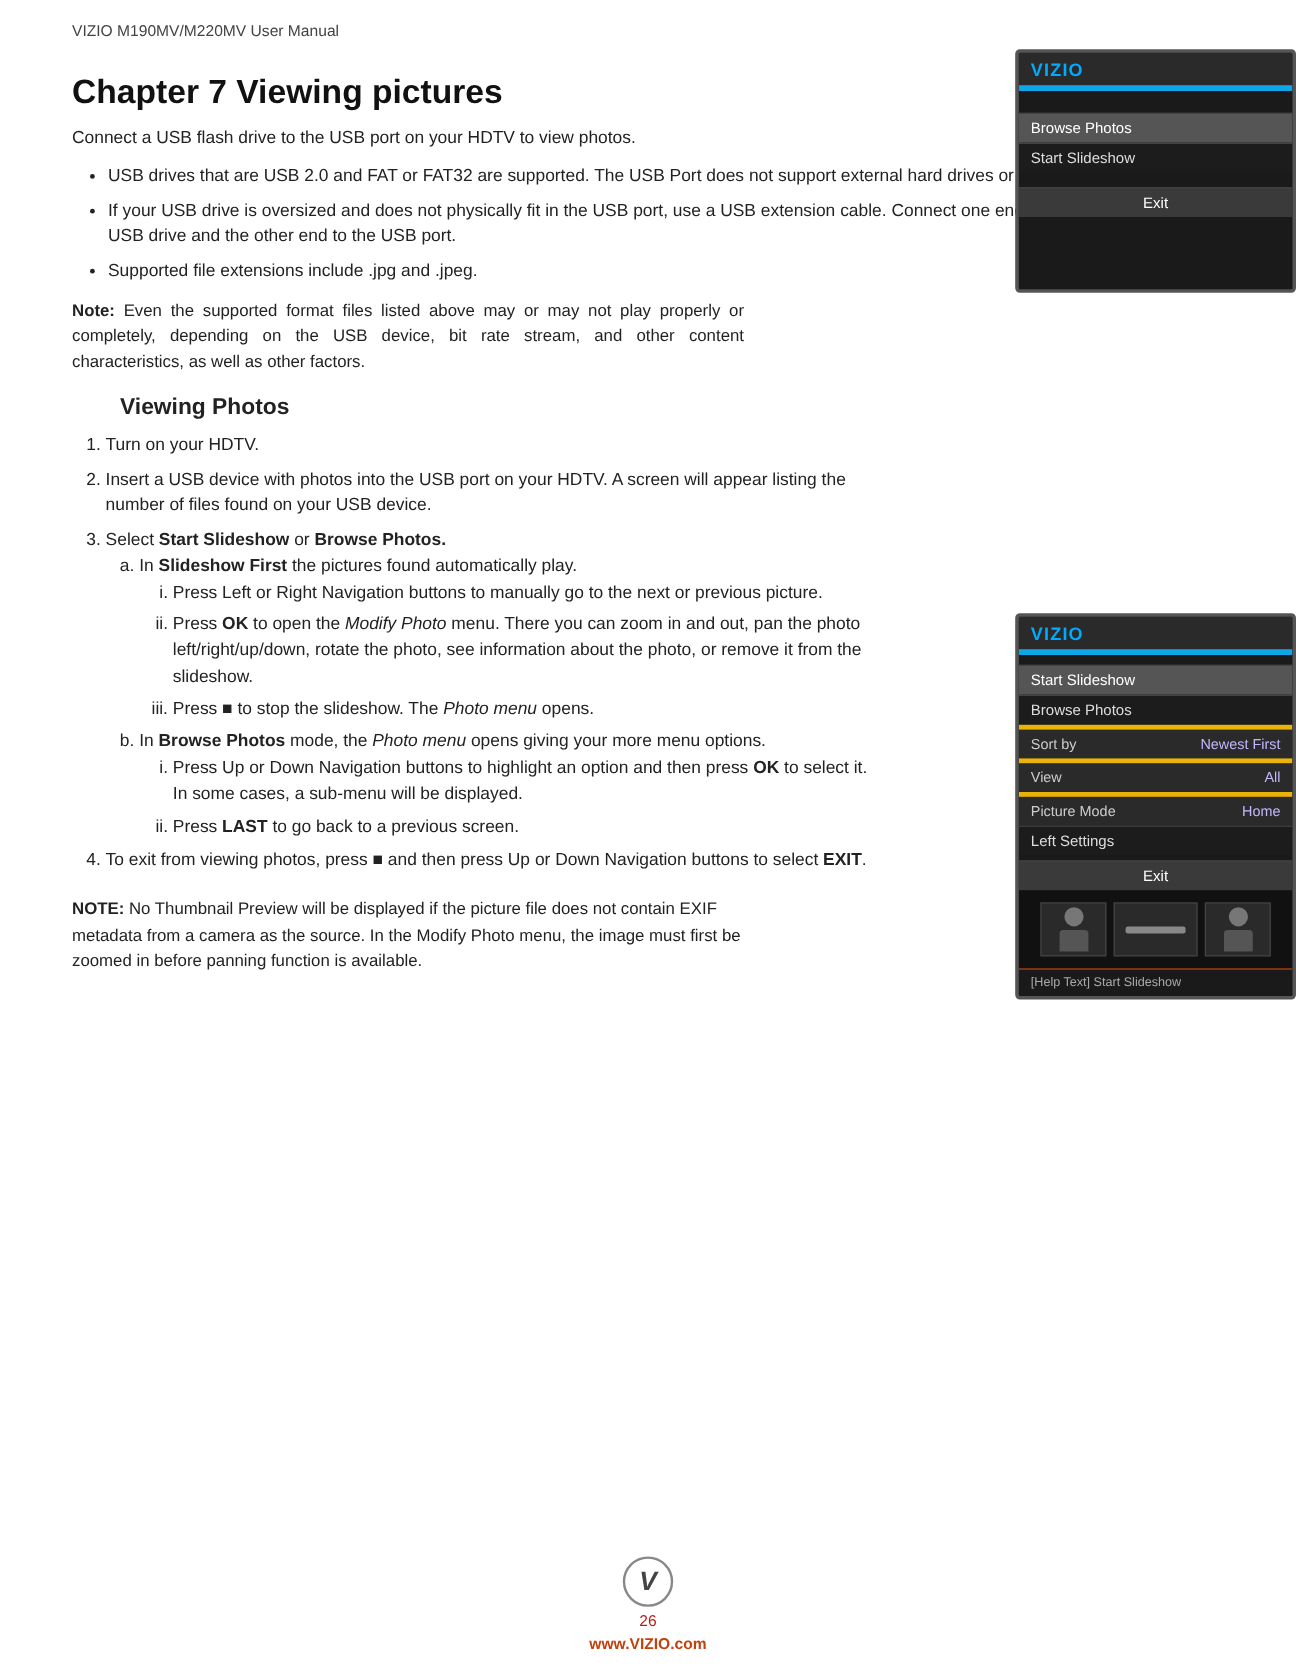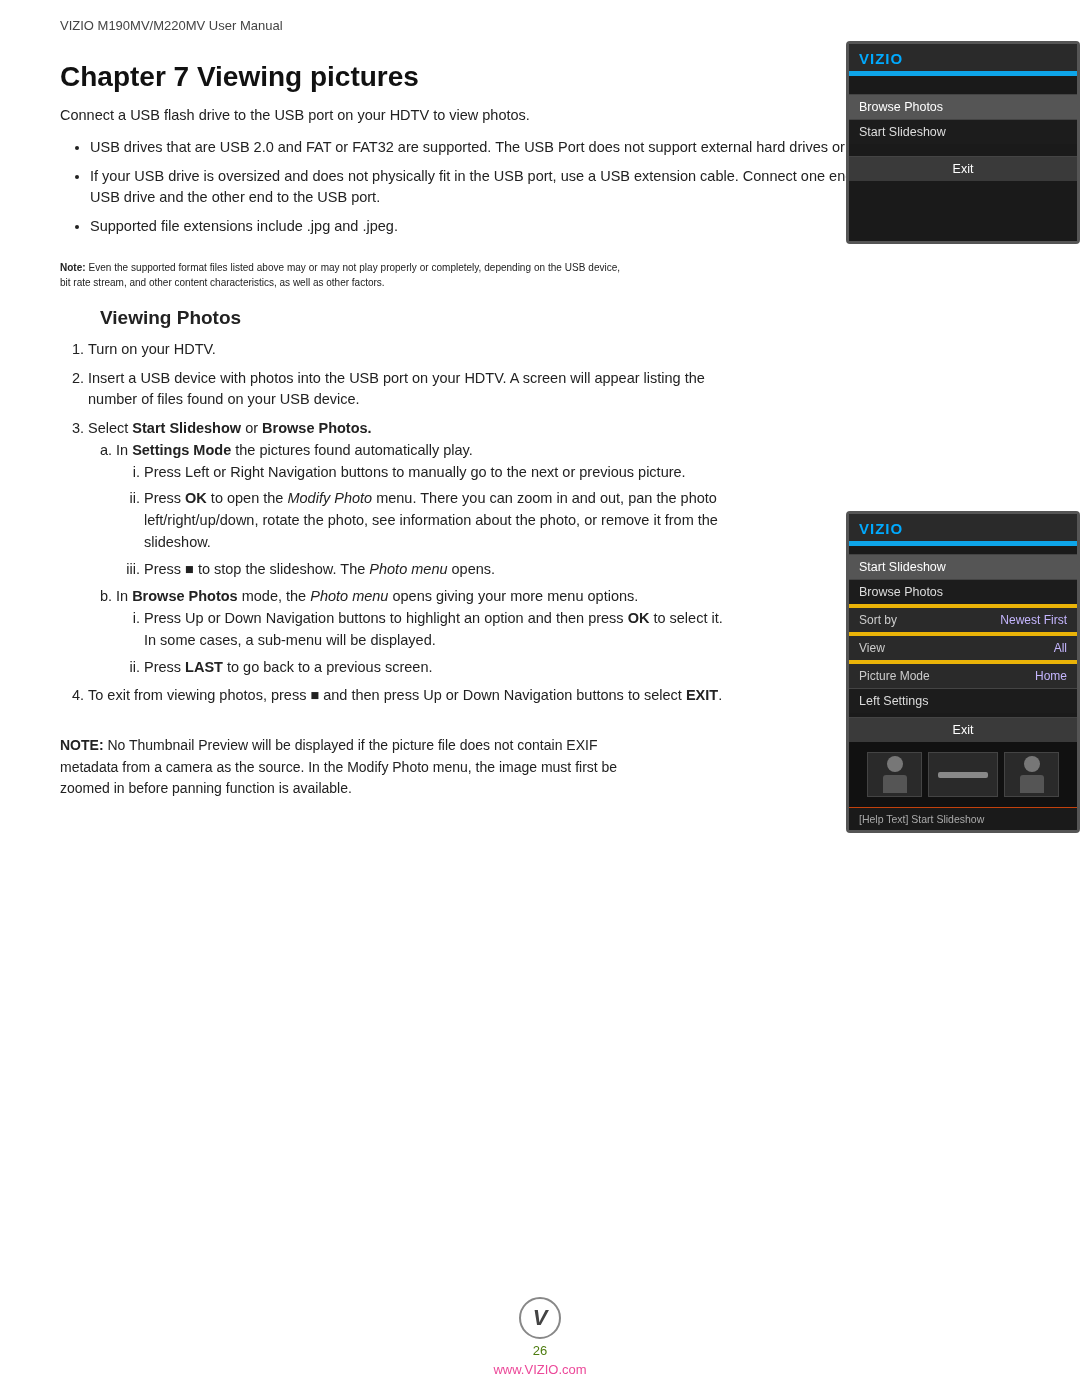--- a/index.html
+++ b/index.html
@@ -43,43 +43,42 @@
       margin-bottom: 10px;
     }
 
     ul.bullet-list li {
       font-size: 14.5px;
       margin-bottom: 7px;
       line-height: 1.5;
     }
 
     .note-block {
-      font-size: 10px;
+      font-size: 14px;
       line-height: 1.55;
-      margin-top: 12px;
       margin-bottom: 16px;
       text-align: justify;
       max-width: 560px;
     }
 
     .note-block strong {
       font-weight: bold;
     }
 
     h2.section-title {
       font-size: 19px;
       font-weight: bold;
       margin-bottom: 10px;
       margin-top: 4px;
       margin-left: 40px;
     }
 
     ol.numbered-list {
       margin-left: 28px;
-      margin-bottom: 28px;
+      margin-bottom: 18px;
     }
 
     ol.numbered-list > li {
       font-size: 14.5px;
       margin-bottom: 7px;
       line-height: 1.5;
     }
 
     ol.alpha-list {
       list-style-type: lower-alpha;
@@ -260,28 +259,28 @@
 
     .vizio-v {
       font-size: 22px;
       font-weight: bold;
       color: #444;
       font-style: italic;
     }
 
     .page-number {
       font-size: 13px;
-      color: #4d7c0f;
+      color: #b91c1c;
       text-align: center;
     }
 
     .website-text {
       font-size: 13px;
-      font-weight: normal;
-      color: #ec4899;
+      font-weight: bold;
+      color: #c2410c;
       text-align: right;
     }
 
     .content-with-sidebar {
       display: flex;
       gap: 20px;
     }
 
     .text-column {
       flex: 1;
@@ -323,21 +322,21 @@
 
       <h2 class="section-title">Viewing Photos</h2>
 
       <ol class="numbered-list">
         <li>Turn on your HDTV.</li>
         <li>Insert a USB device with photos into the USB port on your HDTV. A screen will appear listing the number of files found on your USB device.</li>
         <li>
           Select <strong>Start Slideshow</strong> or <strong>Browse Photos.</strong>
           <ol class="alpha-list">
             <li>
-              In <strong>Settings Mode</strong> the pictures found automatically play.
+              In <strong>Slideshow First</strong> the pictures found automatically play.
               <ol class="roman-list">
                 <li>Press Left or Right Navigation buttons to manually go to the next or previous picture.</li>
                 <li>
                   Press <strong>OK</strong> to open the <em>Modify Photo</em> menu. There you can zoom in and out, pan the photo left/right/up/down, rotate the photo, see information about the photo, or remove it from the slideshow.
                 </li>
                 <li>
                   Press ■ to stop the slideshow. The <em>Photo menu</em> opens.
                 </li>
               </ol>
             </li>

